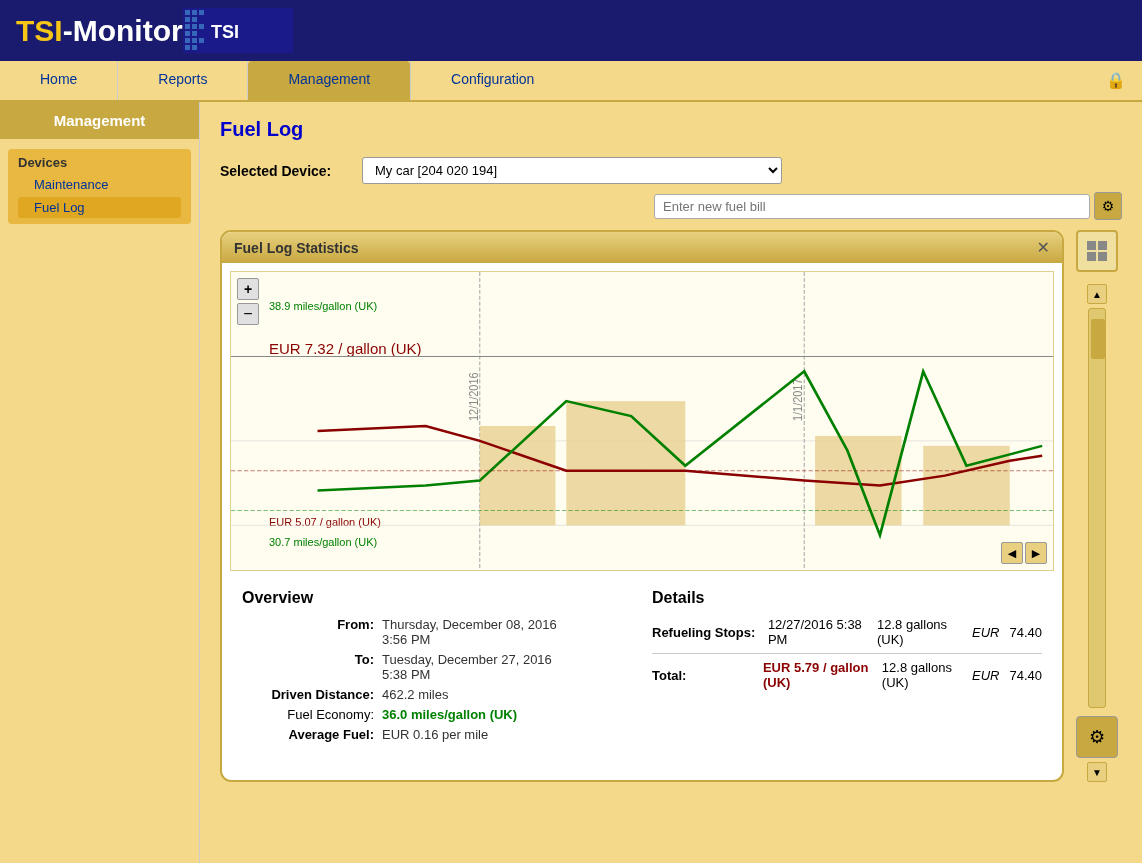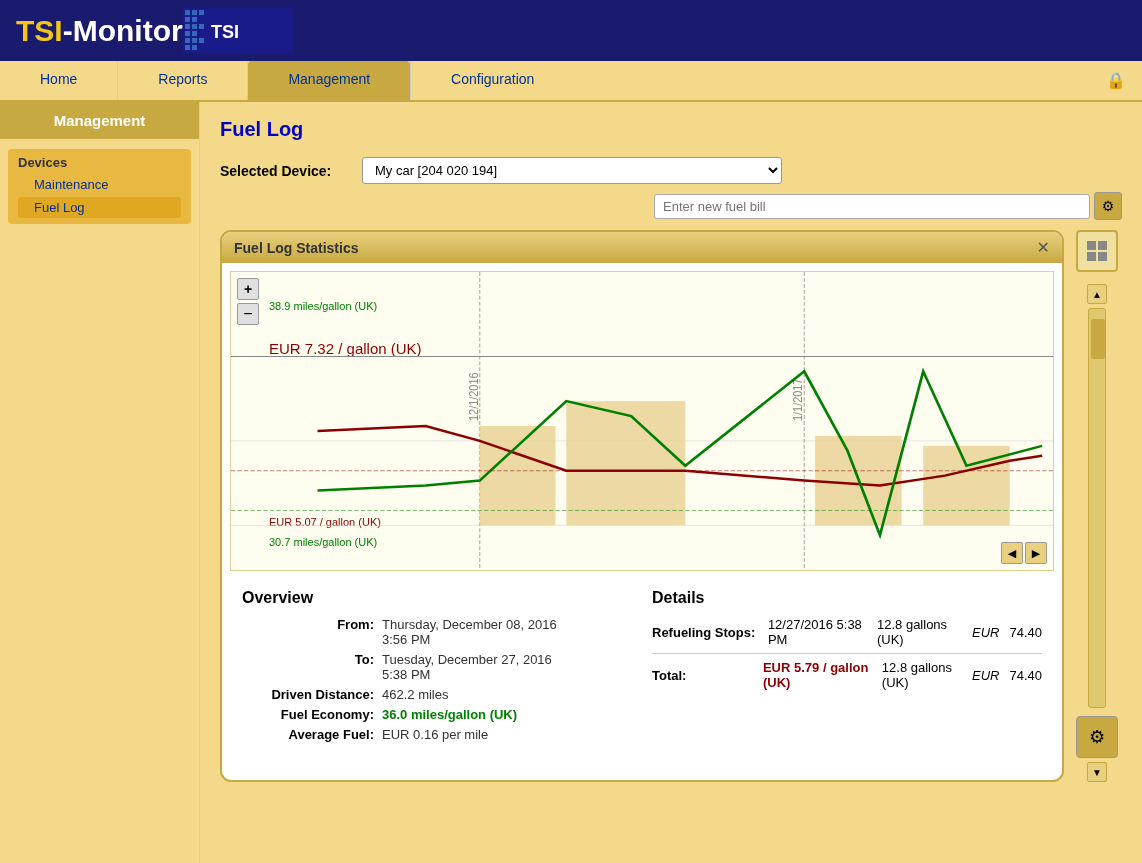--- a/index.html
+++ b/index.html
@@ -147,21 +147,21 @@
               <div style="width:140px; text-align:right; font-weight:bold; font-size:13px; padding-right:8px;">To:</div>
               <div style="font-size:13px; color:#333;">Tuesday, December 27, 2016<br>5:38 PM</div>
             </div>
 
             <div style="display:flex; margin-bottom:5px;">
               <div style="width:140px; text-align:right; font-weight:bold; font-size:13px; padding-right:8px;">Driven Distance:</div>
               <div style="font-size:13px; color:#333;">462.2 miles</div>
             </div>
 
             <div style="display:flex; margin-bottom:5px;">
-              <div style="width:140px; text-align:right; font-weight:bold; font-size:13px; padding-right:8px;">Fuel Economy:</div>
+              <div style="width:140px; text-align:right; font-weight:normal; font-size:13px; padding-right:8px;">Fuel Economy:</div>
               <div style="font-size:13px; color:green; font-weight:bold;">36.0 miles/gallon (UK)</div>
             </div>
 
             <div style="display:flex; margin-bottom:5px;">
               <div style="width:140px; text-align:right; font-weight:bold; font-size:13px; padding-right:8px;">Average Fuel:</div>
               <div style="font-size:13px; color:#333;">EUR 0.16 per mile</div>
             </div>
           </div>
 
           <div style="flex:1;">

